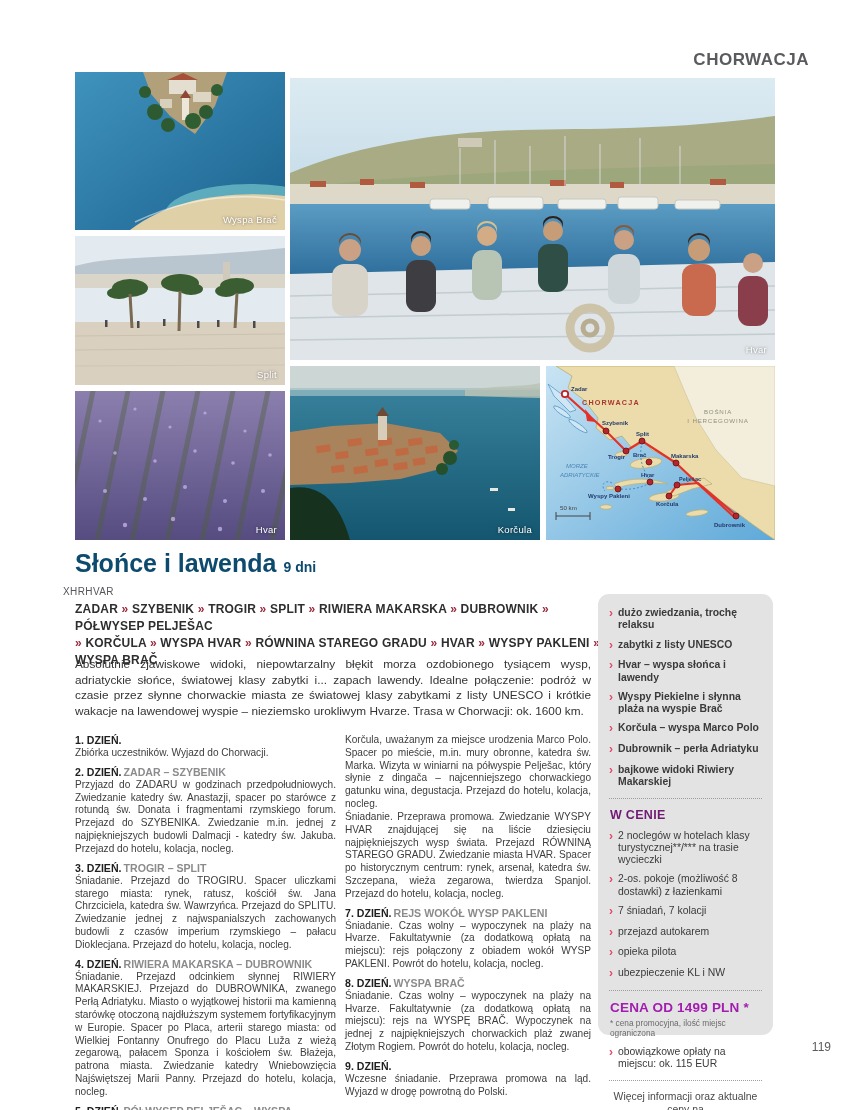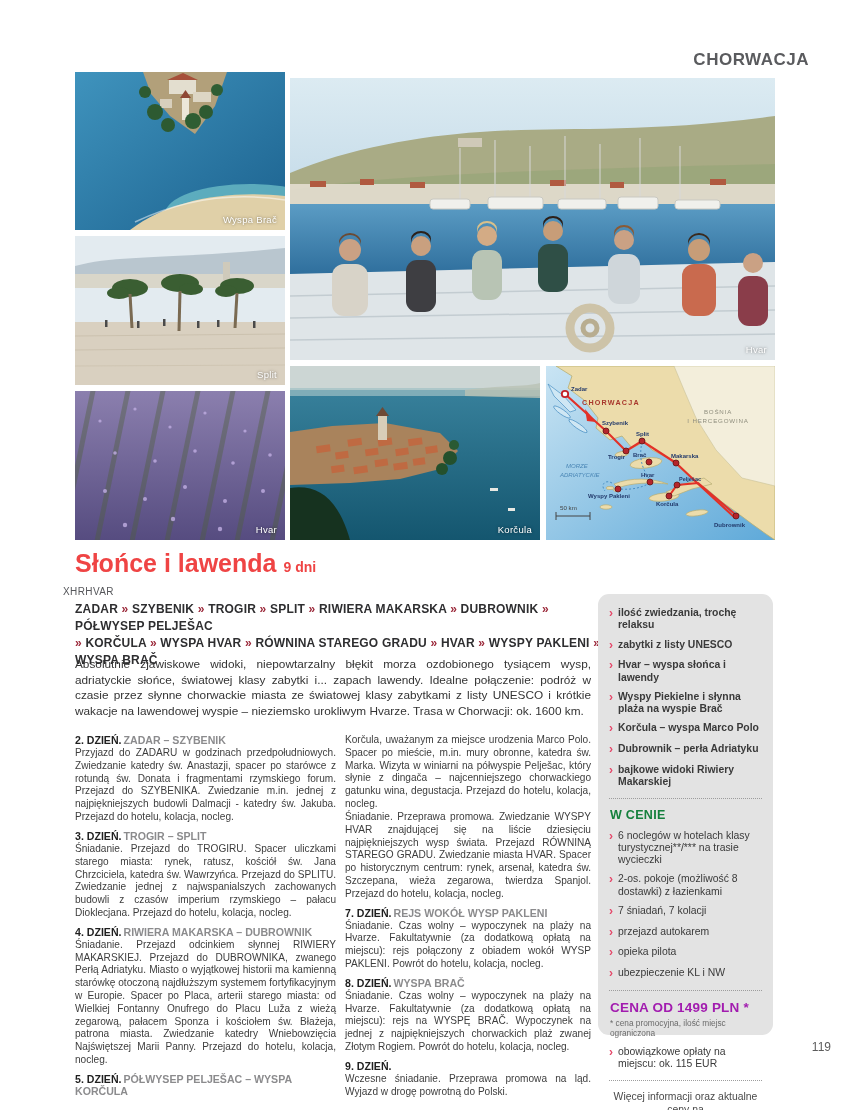--- a/index.html
+++ b/index.html
@@ -7,21 +7,21 @@
         font-family:"Liberation Sans",sans-serif;color:#3c3c3c;overflow:hidden;}
   
   .hdr{position:absolute;top:50px;right:44px;font-size:17px;font-weight:bold;
        color:#5a5b5e;letter-spacing:.5px;}
   
   .ph{position:absolute;overflow:hidden;background:#7aa;}
   .ph svg{display:block;}
   .cap{position:absolute;right:8px;bottom:5px;color:#fff;font-size:9.5px;
        text-shadow:0 0 3px rgba(0,0,0,.55);letter-spacing:.3px;}
   
-  .title{position:absolute;left:75px;top:549px;font-size:25px;font-weight:bold;color:#ef4444;}
+  .title{position:absolute;left:75px;top:549px;font-size:25px;font-weight:bold;color:#0c4a6e;}
   .title .dur{font-size:14px;margin-left:7px;}
   .code{position:absolute;left:63px;top:586px;font-size:10px;color:#55565a;letter-spacing:.4px;}
   .route{position:absolute;left:75px;top:601px;width:540px;font-size:12px;font-weight:bold;
          color:#2e2e30;line-height:17px;letter-spacing:.2px;}
   .rsep{color:#9c2b3c;}
   .intro{position:absolute;left:75px;top:645px;width:516px;font-size:11.8px;line-height:1.34;
          color:#333;text-align:justify;}
   
   .colL{position:absolute;left:75px;top:728px;width:261px;}
   .colR{position:absolute;left:345px;top:728px;width:246px;}
@@ -30,21 +30,21 @@
   .day-p{margin:0;font-size:10.1px;line-height:1.27;text-align:justify;color:#3d3d3d;}
   .cont{margin-top:6px;}
   
   .side{position:absolute;left:598px;top:594px;width:175px;height:441px;background:#e3e3e3;
         border-radius:11px;box-sizing:border-box;padding:13px 11px 10px 11px;}
   .srow{display:flex;margin:0 0 7px 0;}
   .chev{color:#e5486a;font-weight:bold;font-size:12px;line-height:1.15;margin-right:5px;flex:0 0 auto;}
   .stext{font-size:10.4px;line-height:1.18;color:#3a3a3a;}
   .bold{font-weight:bold;}
   .dots{border-top:1.5px dotted #9d9d9d;margin:9px 0 9px 0;}
-  .sred{color:#15803d;font-weight:bold;font-size:12.5px;letter-spacing:.3px;margin:0 0 8px 1px;}
+  .sred{color:#701a75;font-weight:bold;font-size:12.5px;letter-spacing:.3px;margin:0 0 8px 1px;}
   .pricettl{color:#a21caf;font-weight:bold;font-size:13.5px;margin:2px 0 3px 1px;letter-spacing:.2px;}
   .pricenote{font-size:8.3px;color:#6b6b6b;margin:0 0 8px 1px;}
   .info{ text-align:center;font-size:10.4px;line-height:1.32;color:#4a4a4a;margin-top:2px;}
   
   .pnum{position:absolute;right:22px;top:1040px;font-size:12px;color:#5c5c5c;}
 </style>
 </head>
 <body>
 
 <div class="page">
@@ -358,20 +358,24 @@
   </div>
   <div class="code">XHRHVAR</div>
   <div class="route">
     <div>ZADAR<span class="rsep"> » </span>SZYBENIK<span class="rsep"> » </span>TROGIR<span class="rsep"> » </span>SPLIT<span class="rsep"> » </span>RIWIERA MAKARSKA<span class="rsep"> » </span>DUBROWNIK<span class="rsep"> » </span>PÓŁWYSEP PELJEŠAC</div>
     <div><span class="rsep">» </span>KORČULA<span class="rsep"> » </span>WYSPA HVAR<span class="rsep"> » </span>RÓWNINA STAREGO GRADU<span class="rsep"> » </span>HVAR<span class="rsep"> » </span>WYSPY PAKLENI<span class="rsep"> » </span>WYSPA BRAČ</div>
   </div>
   <p class="intro">Absolutnie zjawiskowe widoki, niepowtarzalny błękit morza ozdobionego tysiącem wysp, adriatyckie słońce, światowej klasy zabytki i... zapach lawendy. Idealne połączenie: podróż w czasie przez słynne chorwackie miasta ze światowej klasy zabytkami z listy UNESCO i krótkie wakacje na lawendowej wyspie – nieziemsko urokliwym Hvarze. Trasa w Chorwacji: ok. 1600 km.</p>
 
   <div class="colL">
     <div class="day">
+      <div class="day-h"><span>1. DZIEŃ.</span><span class="day-dest"></span></div>
+      <p class="day-p">Zbiórka uczestników. Wyjazd do Chorwacji.</p>
+    </div>
+    <div class="day">
       <div class="day-h"><span>2. DZIEŃ.</span><span class="day-dest">ZADAR – SZYBENIK</span></div>
       <p class="day-p">Przyjazd do ZADARU w godzinach przedpołudniowych. Zwiedzanie katedry św. Anastazji, spacer po starówce z rotundą św. Donata i fragmentami rzymskiego forum. Przejazd do SZYBENIKA. Zwiedzanie m.in. jednej z najpiękniejszych budowli Dalmacji - katedry św. Jakuba. Przejazd do hotelu, kolacja, nocleg.</p>
     </div>
     <div class="day">
       <div class="day-h"><span>3. DZIEŃ.</span><span class="day-dest">TROGIR – SPLIT</span></div>
       <p class="day-p">Śniadanie. Przejazd do TROGIRU. Spacer uliczkami starego miasta: rynek, ratusz, kościół św. Jana Chrzciciela, katedra św. Wawrzyńca. Przejazd do SPLITU. Zwiedzanie jednej z najwspanialszych zachowanych budowli z czasów imperium rzymskiego – pałacu Dioklecjana. Przejazd do hotelu, kolacja, nocleg.</p>
     </div>
     <div class="day">
       <div class="day-h"><span>4. DZIEŃ.</span><span class="day-dest">RIWIERA MAKARSKA – DUBROWNIK</span></div>
       <p class="day-p">Śniadanie. Przejazd odcinkiem słynnej RIWIERY MAKARSKIEJ. Przejazd do DUBROWNIKA, zwanego Perłą Adriatyku. Miasto o wyjątkowej historii ma kamienną starówkę otoczoną najdłuższym systemem fortyfikacyjnym w Europie. Spacer po Placa, arterii starego miasta: od Wielkiej Fontanny Onufrego do Placu Luža z wieżą zegarową, pałacem Sponza i kościołem św. Błażeja, patrona miasta. Zwiedzanie katedry Wniebowzięcia Najświętszej Marii Panny. Przejazd do hotelu, kolacja, nocleg.</p>
@@ -399,21 +403,21 @@
       <div class="day-h"><span>9. DZIEŃ.</span><span class="day-dest"></span></div>
       <p class="day-p">Wczesne śniadanie. Przeprawa promowa na ląd. Wyjazd w drogę powrotną do Polski.</p>
     </div>
 
   </div>
 
   <div class="side">
     <div>
       <div class="srow">
           <span class="chev">›</span>
-          <span class="stext bold">ilość zwiedzania, trochę relaksu</span>
+          <span class="stext bold">dużo zwiedzania, trochę relaksu</span>
         </div>
       <div class="srow">
           <span class="chev">›</span>
           <span class="stext bold">zabytki z listy UNESCO</span>
         </div>
       <div class="srow">
           <span class="chev">›</span>
           <span class="stext bold">Hvar – wyspa słońca i lawendy</span>
         </div>
       <div class="srow">
@@ -431,21 +435,21 @@
       <div class="srow">
           <span class="chev">›</span>
           <span class="stext bold">bajkowe widoki Riwiery Makarskiej</span>
         </div>
     </div>
     <div class="dots"></div>
     <div class="sred">W CENIE</div>
     <div>
       <div class="srow">
           <span class="chev">›</span>
-          <span class="stext">6 noclegów w hotelach klasy turystycznej**/*** na trasie wycieczki</span>
+          <span class="stext">2 noclegów w hotelach klasy turystycznej**/*** na trasie wycieczki</span>
         </div>
       <div class="srow">
           <span class="chev">›</span>
           <span class="stext">2-os. pokoje (możliwość 8 dostawki) z łazienkami</span>
         </div>
       <div class="srow">
           <span class="chev">›</span>
           <span class="stext">7 śniadań, 7 kolacji</span>
         </div>
       <div class="srow">

